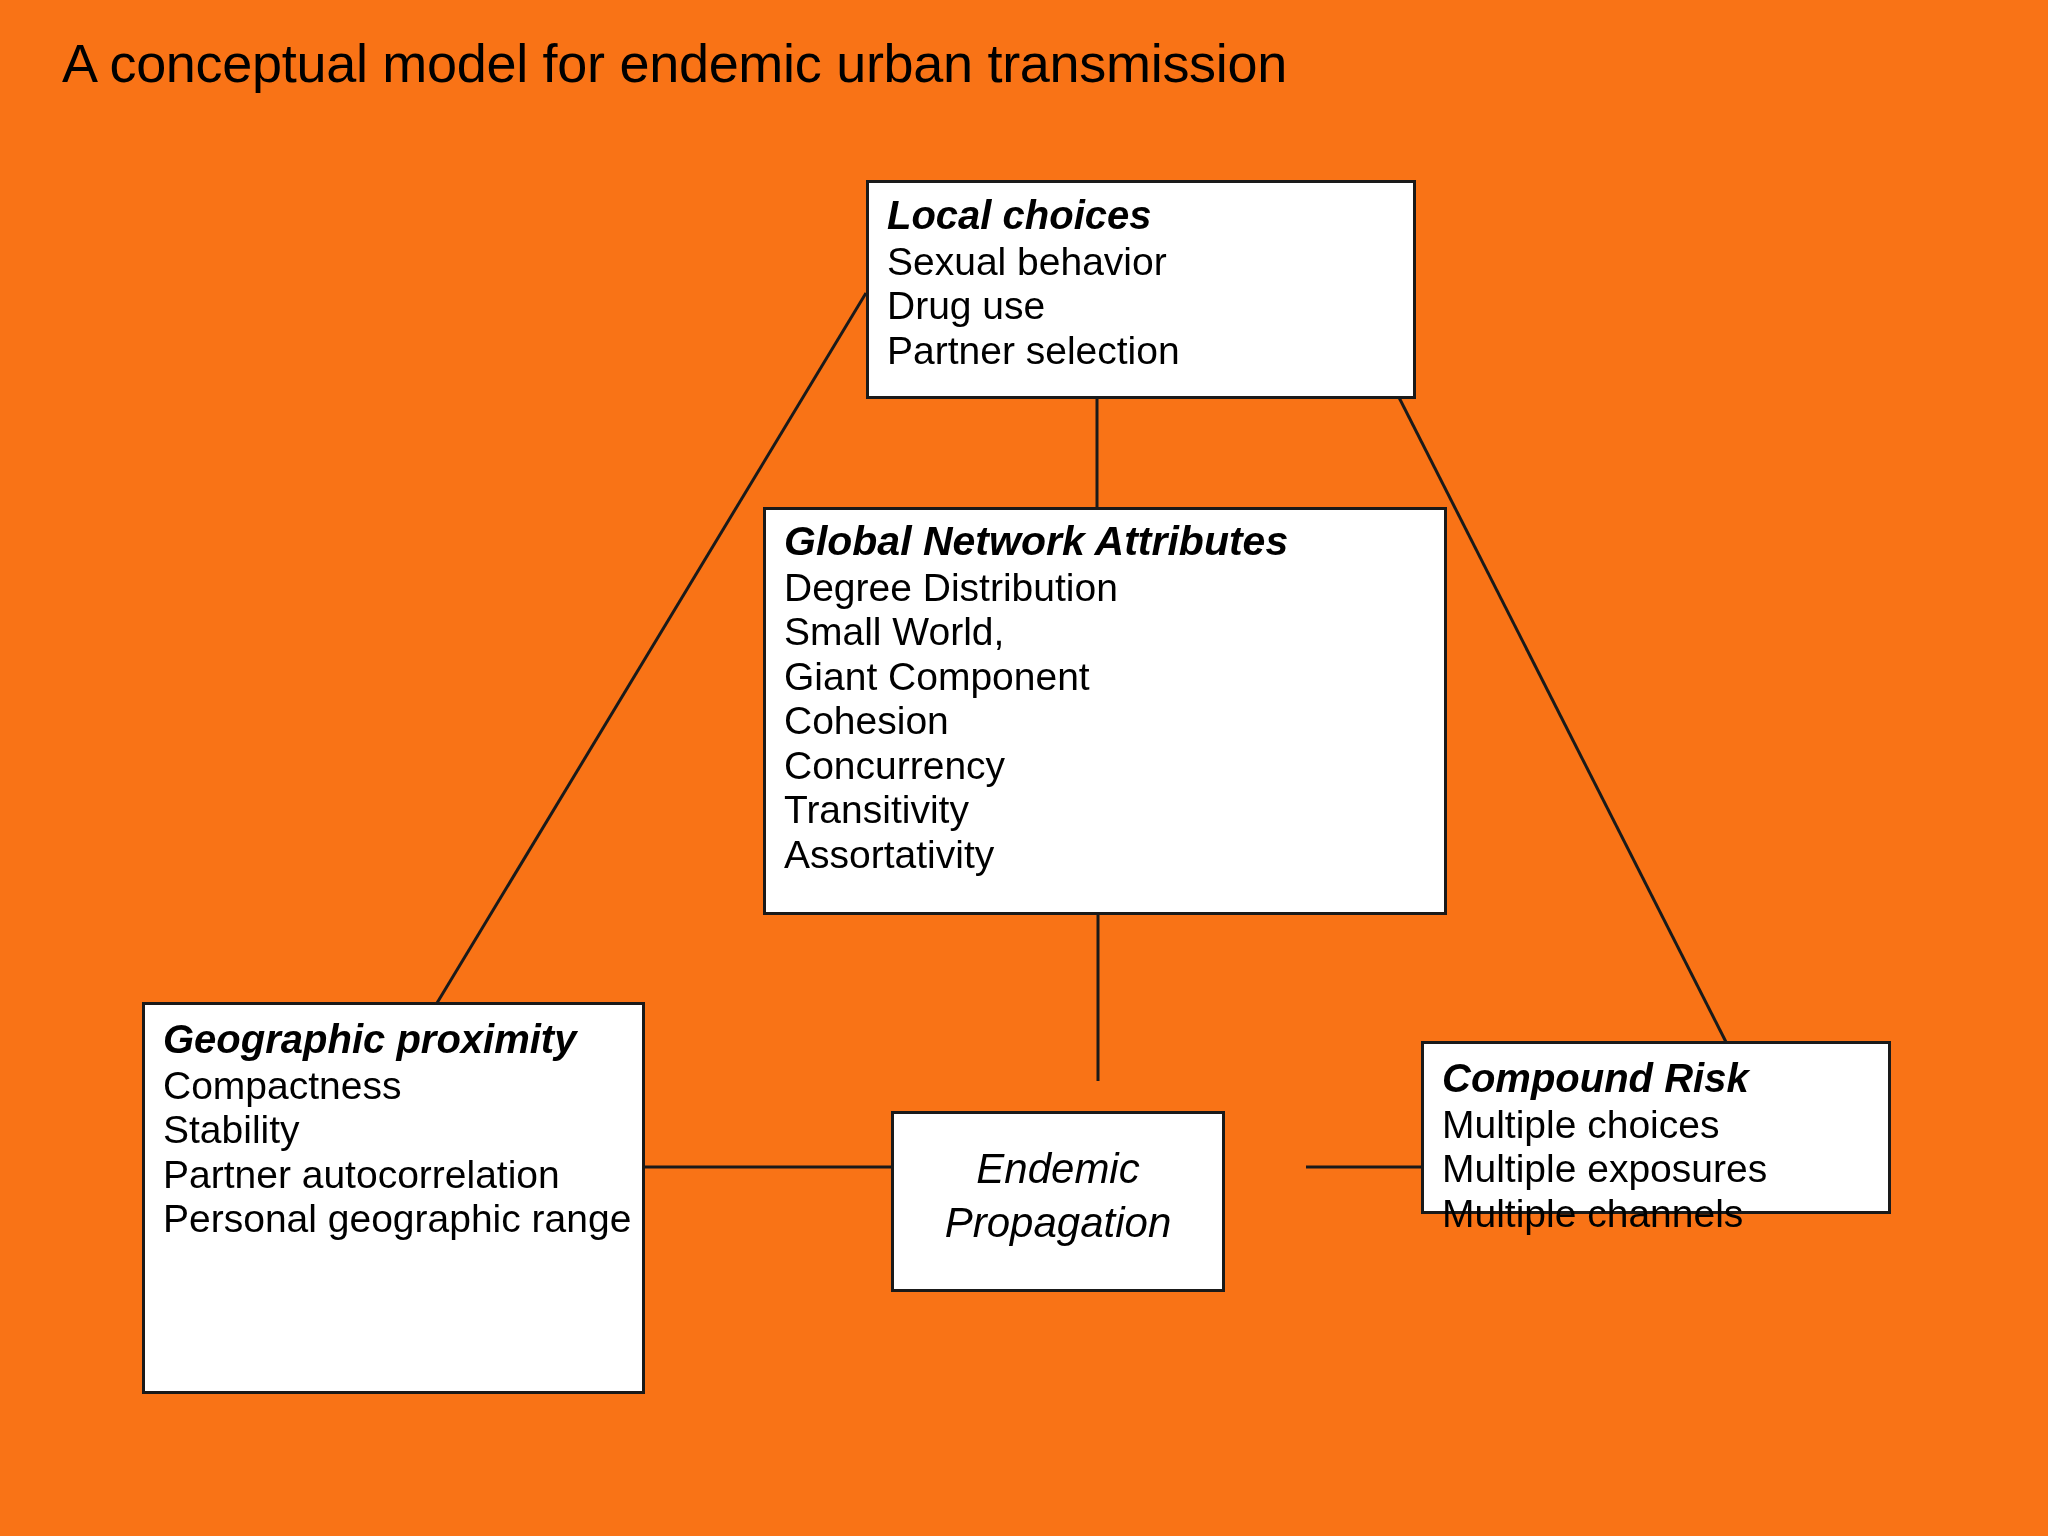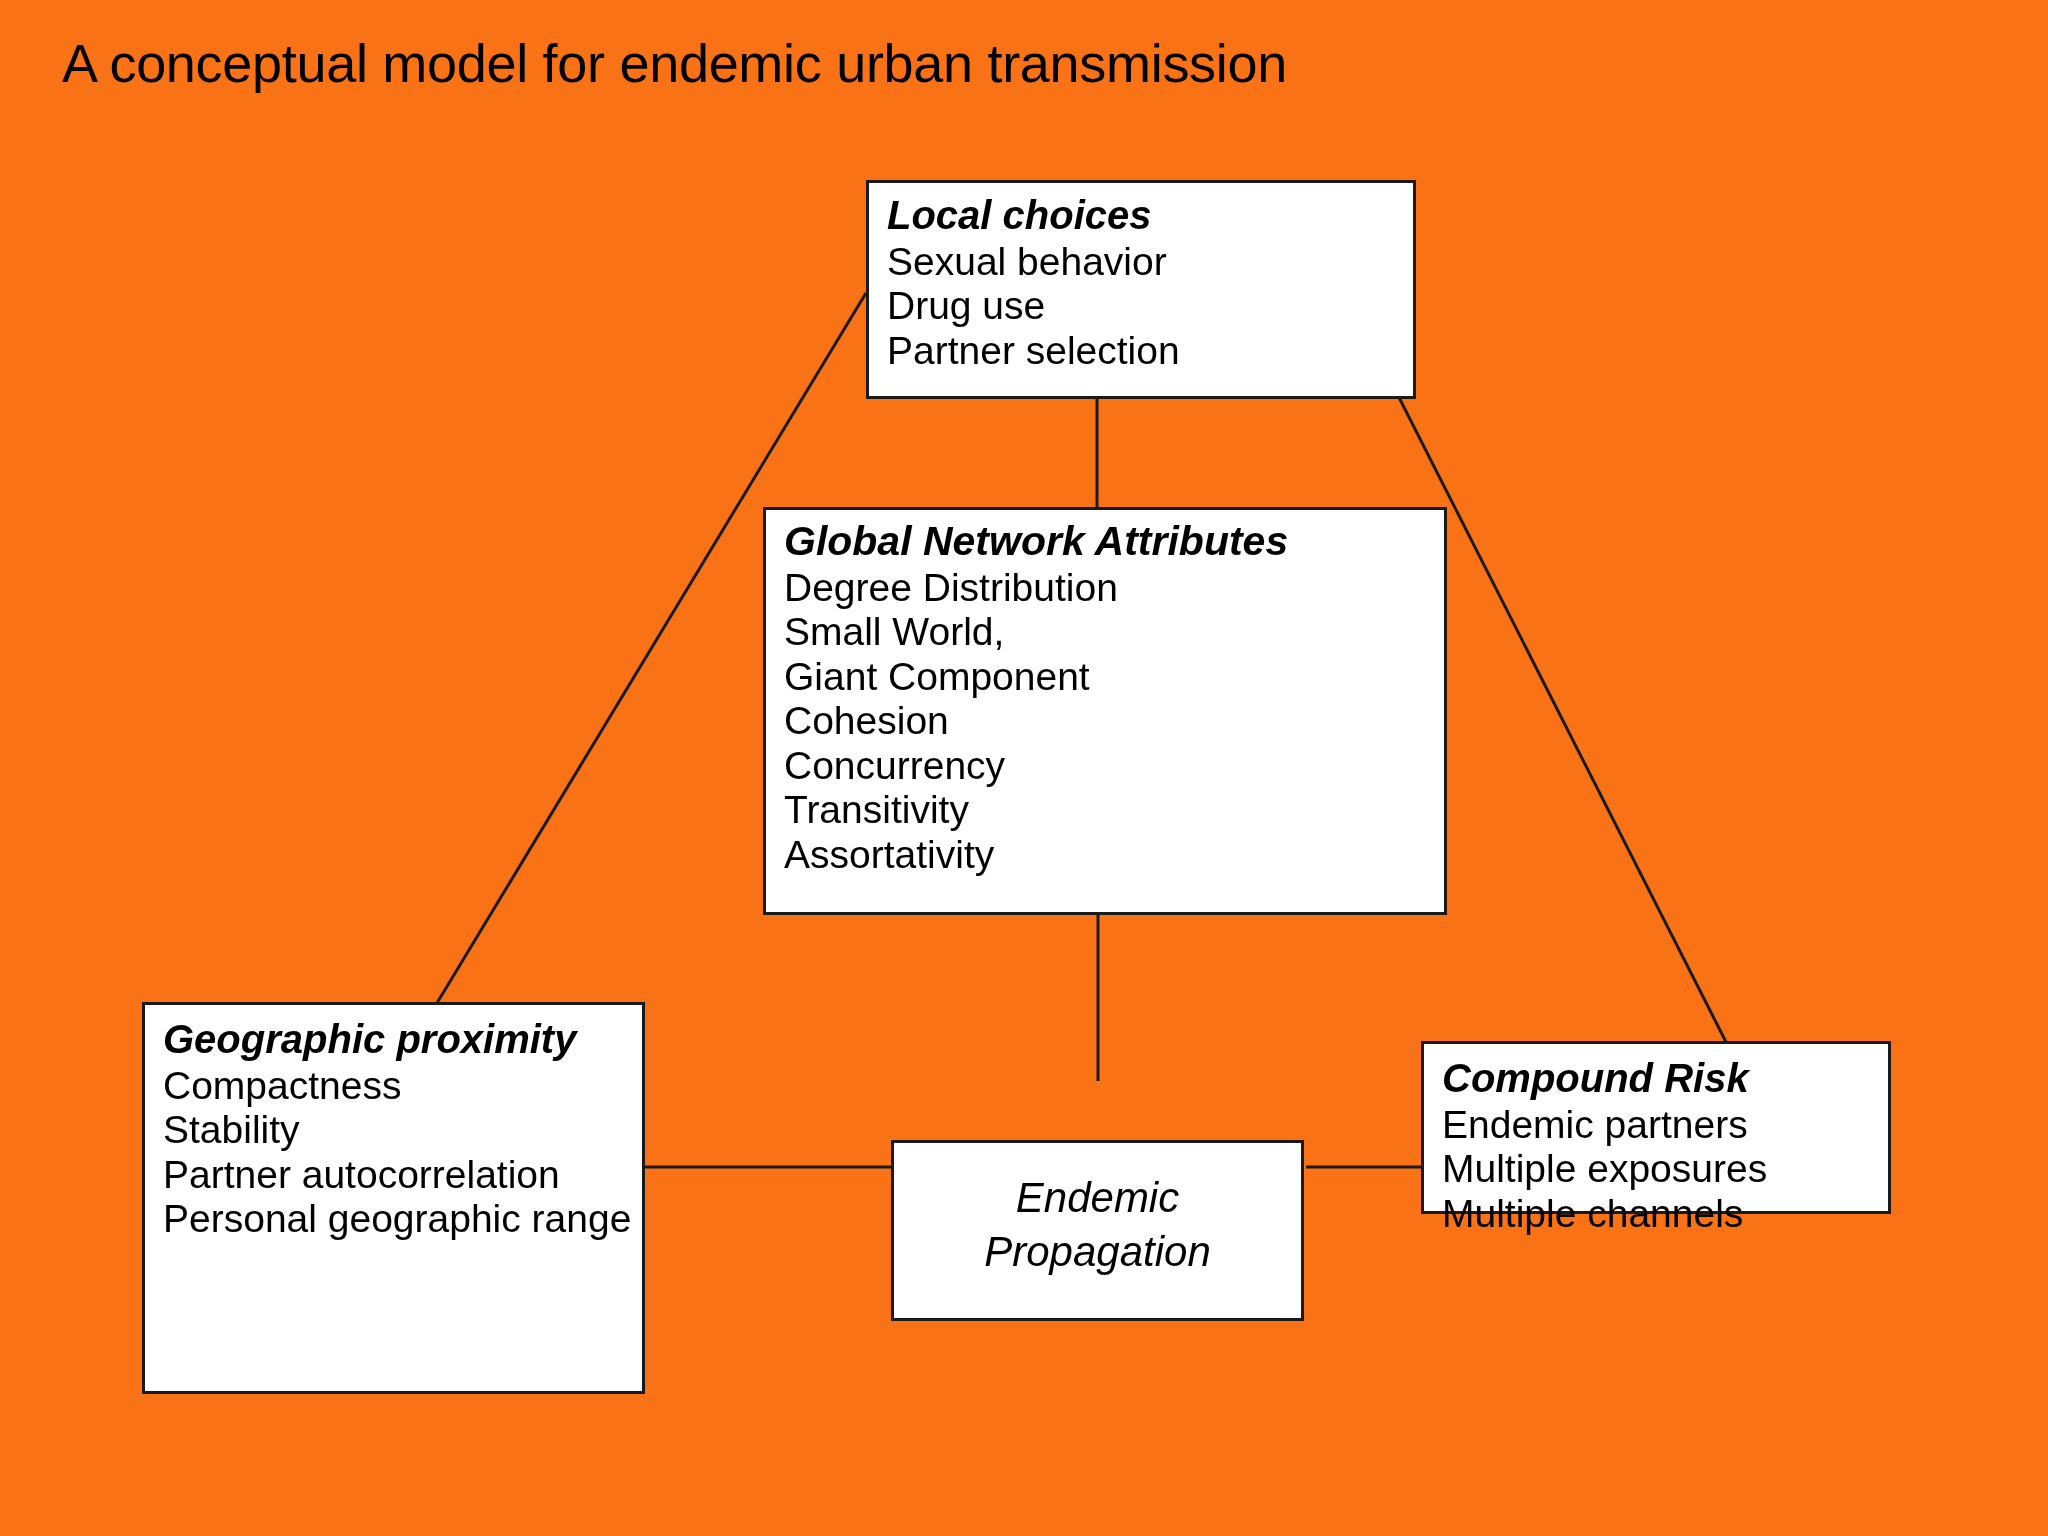--- a/index.html
+++ b/index.html
@@ -57,21 +57,21 @@
     font-size: 39px;
     line-height: 1.14;
     white-space: nowrap;
     color: #000000;
   }
   
   #node-local-choices   { left: 866px;  top: 180px;  width: 550px; height: 219px; }
   #node-global-network  { left: 763px;  top: 507px;  width: 684px; height: 408px; }
   #node-geographic      { left: 142px;  top: 1002px; width: 503px; height: 392px; }
   #node-compound-risk   { left: 1421px; top: 1041px; width: 470px; height: 173px; }
-  #node-endemic         { left: 891px;  top: 1140px; width: 413px; height: 181px; }
+  #node-endemic         { left: 891px;  top: 1111px; width: 334px; height: 181px; }
 
   #node-endemic .node-inner {
     left: 0;
     right: 0;
     top: 28px;
     text-align: center;
   }
   #node-endemic .node-title {
     font-size: 42px;
     font-weight: 400;
@@ -132,21 +132,21 @@
       <div class="node-line">Compactness</div>
       <div class="node-line">Stability</div>
       <div class="node-line">Partner autocorrelation</div>
       <div class="node-line">Personal geographic range</div>
     </div>
   </div>
 
   <div class="node" id="node-compound-risk">
     <div class="node-inner">
       <div class="node-title">Compound Risk</div>
-      <div class="node-line">Endemic partners</div>
+      <div class="node-line">Multiple choices</div>
       <div class="node-line">Multiple exposures</div>
       <div class="node-line">Multiple channels</div>
     </div>
   </div>
 
   <div class="node" id="node-endemic">
     <div class="node-inner">
       <div class="node-title">Endemic</div>
       <div class="node-title">Propagation</div>
     </div>

